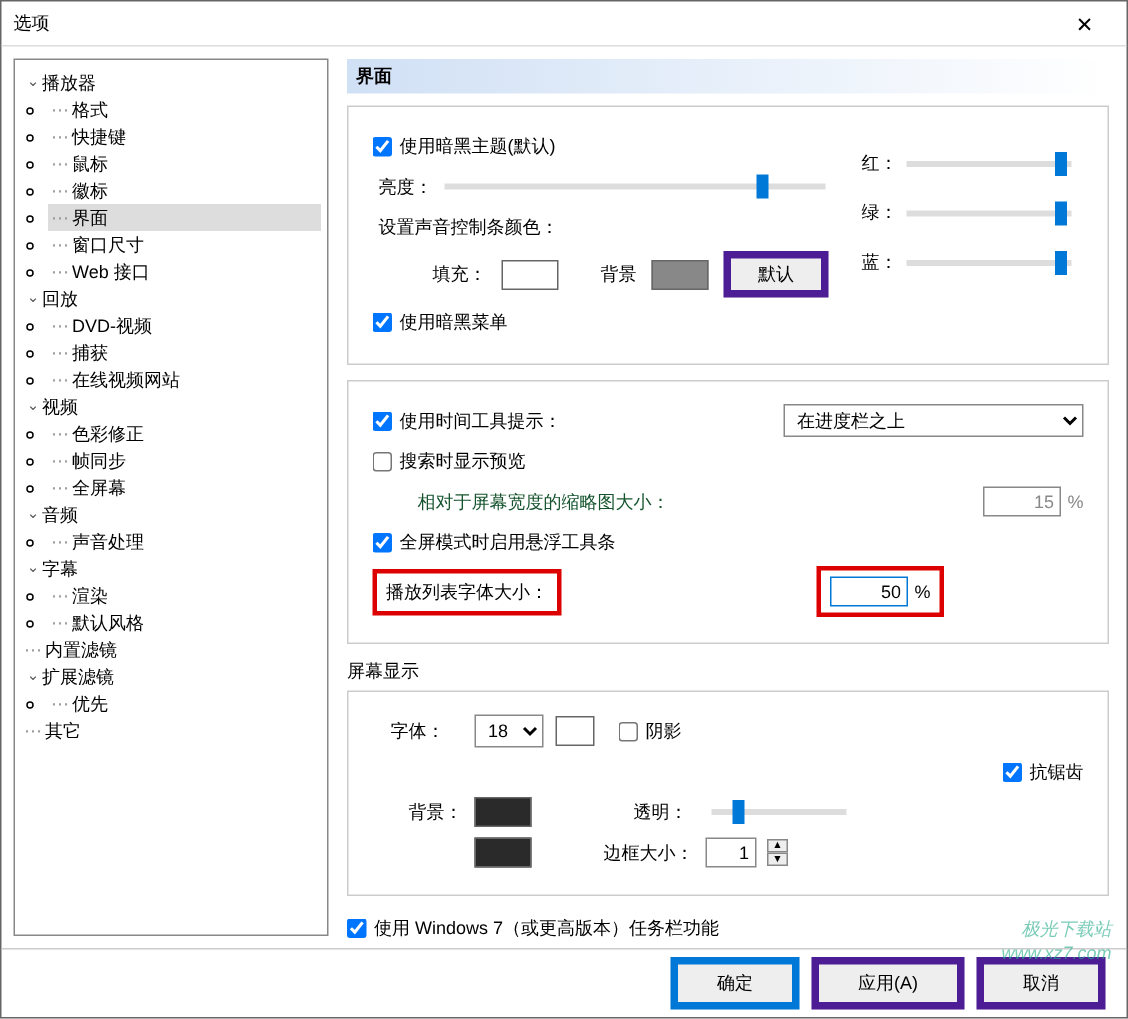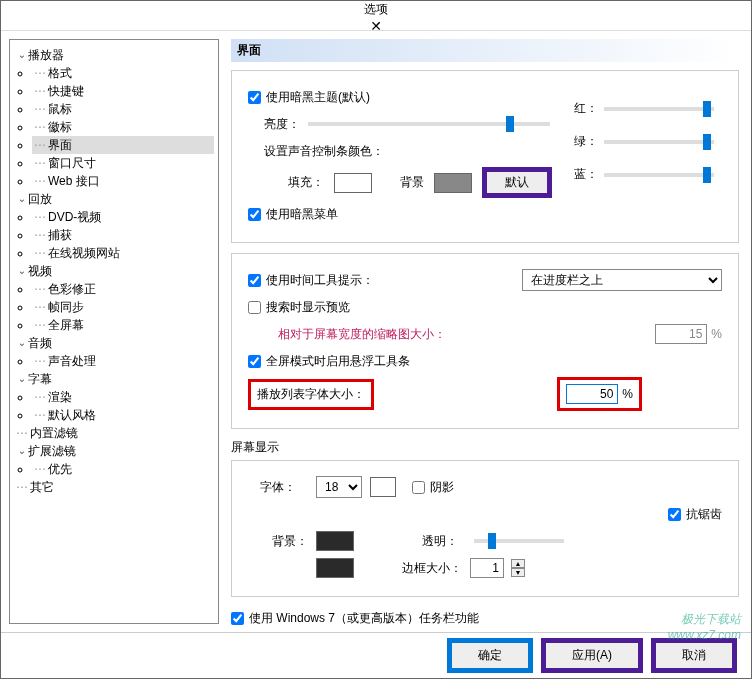--- a/index.html
+++ b/index.html
@@ -1,43 +1,43 @@
 <!DOCTYPE html>
 <html><head>
 <meta charset="utf-8">
 <style>
 * { box-sizing: border-box; margin: 0; padding: 0; font-family: "Microsoft YaHei", "Segoe UI", sans-serif; font-size: 12px; }
 body { background: #fff; }
 .window { width: 752px; height: 679px; border: 1px solid #666; background: #fff; display: flex; flex-direction: column; position: relative; }
-.titlebar { height: 30px; display: flex; align-items: center; padding: 0 8px; border-bottom: 1px solid #ddd; flex-direction: column; }
+.titlebar { height: 30px; display: flex; align-items: center; padding: 0 8px; border-bottom: 1px solid #ddd; }
 .titlebar-title { flex: 1; }
 .close-btn { width: 40px; text-align: center; font-size: 14px; cursor: pointer; }
 .body { flex: 1; display: flex; overflow: hidden; }
 .sidebar { width: 210px; border-right: 1px solid #ccc; padding: 6px 4px; overflow-y: auto; margin: 8px 0 8px 8px; border: 1px solid #888; }
 .tree { list-style: none; }
 .tree li { line-height: 18px; white-space: nowrap; }
 .tree .node { display: flex; align-items: center; cursor: pointer; padding: 0 2px; }
 .tree .exp { width: 12px; text-align: center; font-size: 10px; color: #555; }
 .tree .dash { color: #999; margin-right: 2px; }
 .tree .children { padding-left: 18px; }
 .tree .selected { background: #ddd; }
 .content { flex: 1; padding: 8px 12px; overflow-y: auto; }
 .section-header { background: linear-gradient(90deg, #d0e0f5, #fff); font-weight: bold; padding: 3px 6px; margin-bottom: 8px; }
 .group { border: 1px solid #ccc; padding: 10px 16px 12px 16px; margin-bottom: 10px; }
 .row { display: flex; align-items: center; margin: 5px 0; min-height: 22px; }
 .row > label { display: flex; align-items: center; }
 input[type=checkbox] { margin-right: 5px; width: 13px; height: 13px; }
-.lbl-indent { margin-left: 16px; }
+.lbl-indent { margin-left: 4px; }
 .slider { flex: 1; height: 4px; background: #ddd; margin: 0 8px; position: relative; }
 .slider-thumb { position: absolute; top: -6px; width: 8px; height: 16px; background: #0078d7; }
 .swatch { width: 38px; height: 20px; border: 1px solid #666; }
 .btn { border: 5px solid #4c1d95; background: #eee; padding: 2px 18px; cursor: pointer; }
 .select { border: 1px solid #888; background: #fff; padding: 1px 4px; height: 22px; }
 .num-input { width: 52px; height: 20px; border: 1px solid #888; text-align: right; padding-right: 4px; }
-.small-label { color: #be185d; margin-left: 30px; }
+.small-label { color: #14532d; margin-left: 30px; }
 .hl-red { border: 3px solid #d00; padding: 4px 6px; }
 .right-col { position: absolute; right: 24px; width: 140px; }
 .rgb-row { display: flex; align-items: center; margin: 3px 0; }
 .rgb-label { width: 24px; }
 .rgb-slider { flex: 1; height: 4px; background: #ddd; margin-left: 6px; position: relative; }
 .footer { height: 46px; border-top: 1px solid #ccc; display: flex; align-items: center; justify-content: flex-end; padding: 0 14px; gap: 8px; }
 .footer .btn { padding: 4px 26px; }
 .spinner { display: inline-flex; flex-direction: column; margin-left: -1px; }
 .spinner span { width: 14px; height: 9px; border: 1px solid #888; font-size: 7px; text-align: center; line-height: 7px; background: #eee; cursor: pointer; }
 .watermark { position: absolute; right: 10px; bottom: 36px; opacity: .6; font-size: 11px; color: #2a8; font-style: italic; pointer-events: none; text-align: right; }
@@ -293,21 +293,21 @@
           <div style="flex:1"></div>
           <input class="num-input" style="color: rgb(136, 136, 136);" value="15">
           <span style="margin-left:4px;color:#888">%</span>
         </div>
         <div class="row">
             <label>
               <input type="checkbox" checked="" style="">
               <span>全屏模式时启用悬浮工具条</span>
             </label>
           </div>
-        <div class="row" style="gap:20px">
+        <div class="row" style="gap:33px">
           <span class="hl-red">播放列表字体大小：</span>
           <div style="flex:1"></div>
           <span class="hl-red" style="display:flex;align-items:center;gap:4px">
             <input class="num-input" style="border-color: rgb(0, 120, 215);" value="50">
             <span>%</span>
           </span>
           <div style="width:60px"></div>
         </div>
       </div>
 

